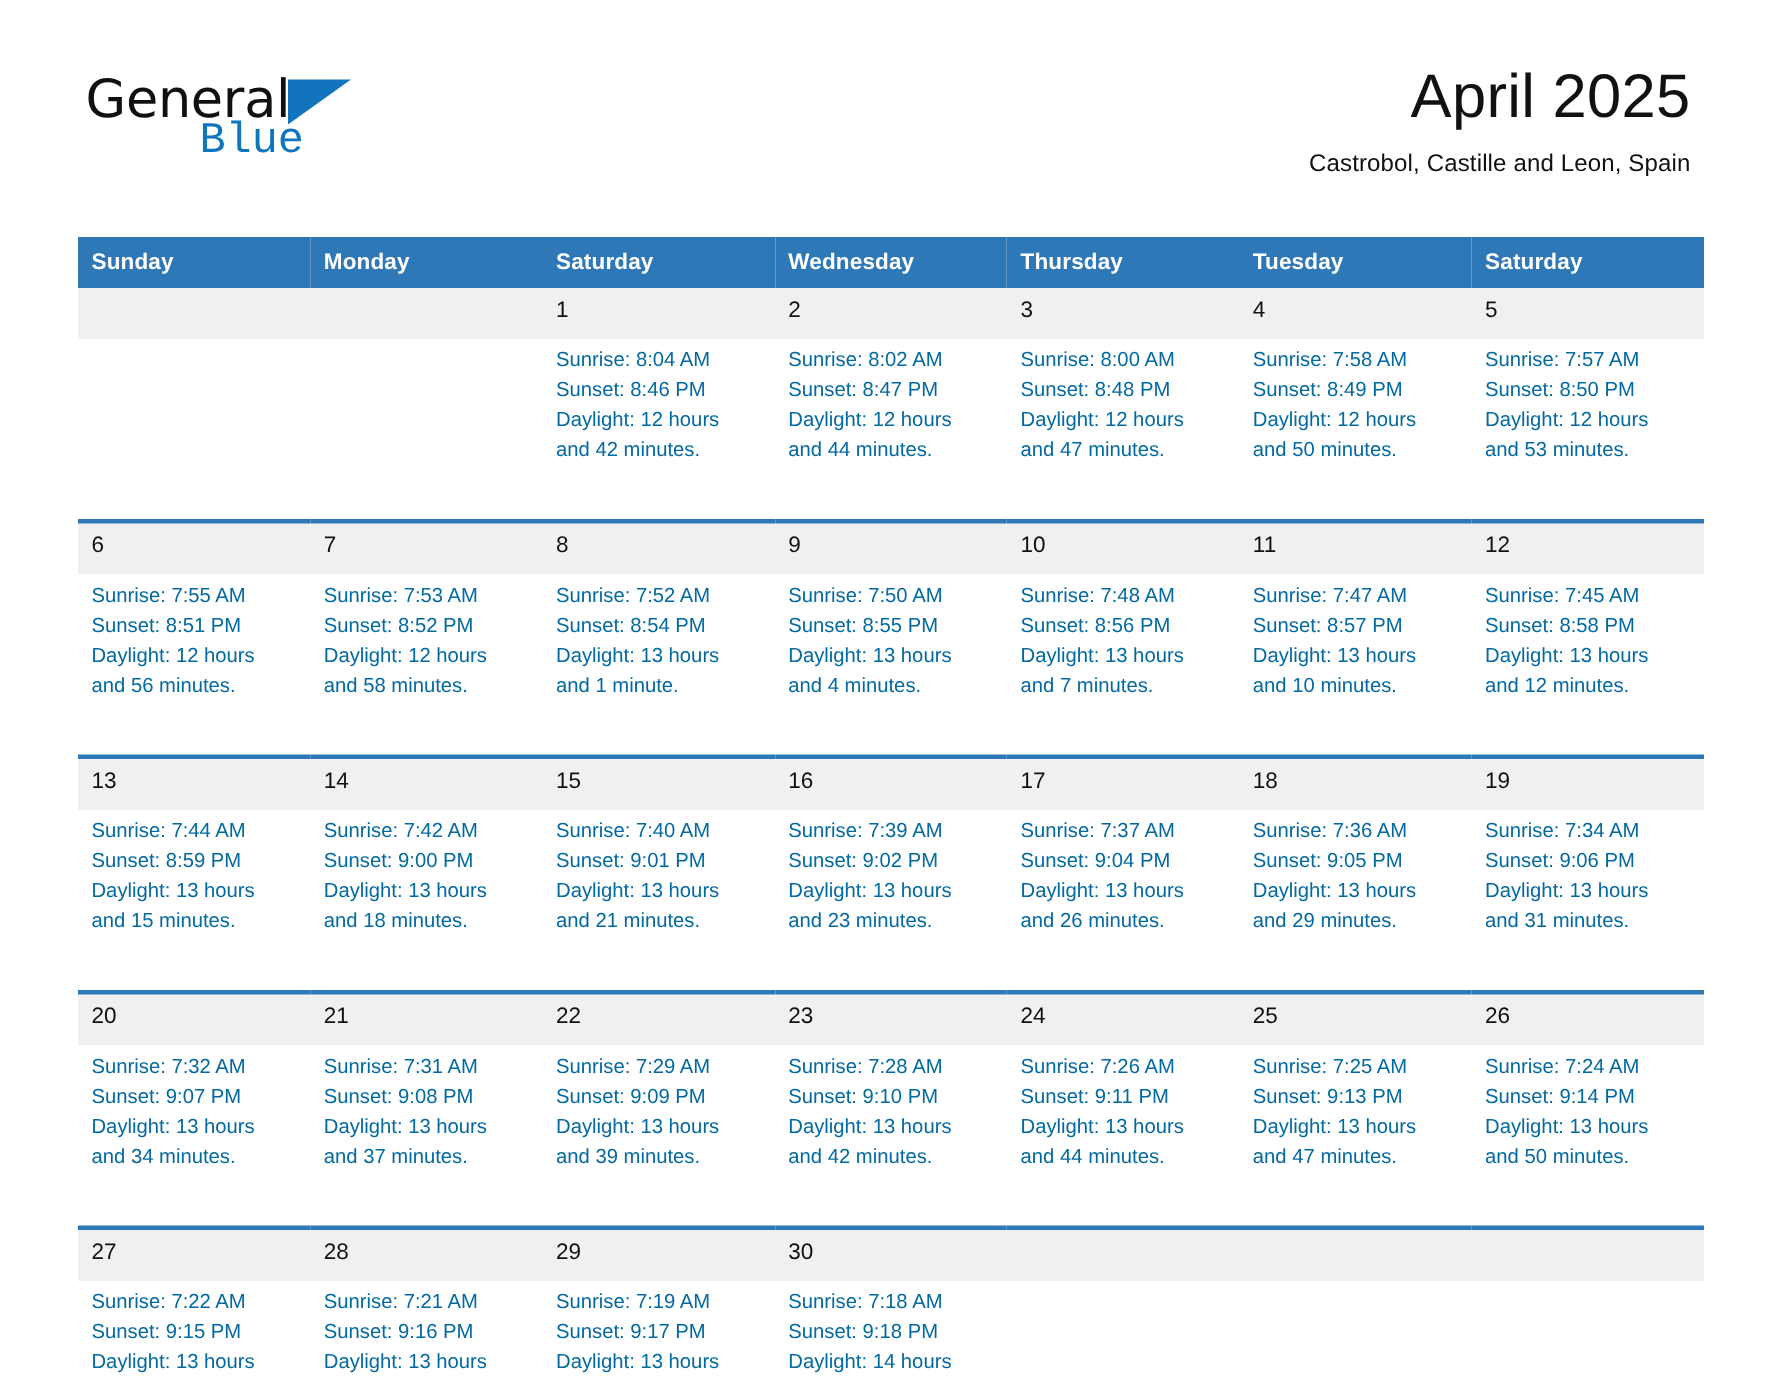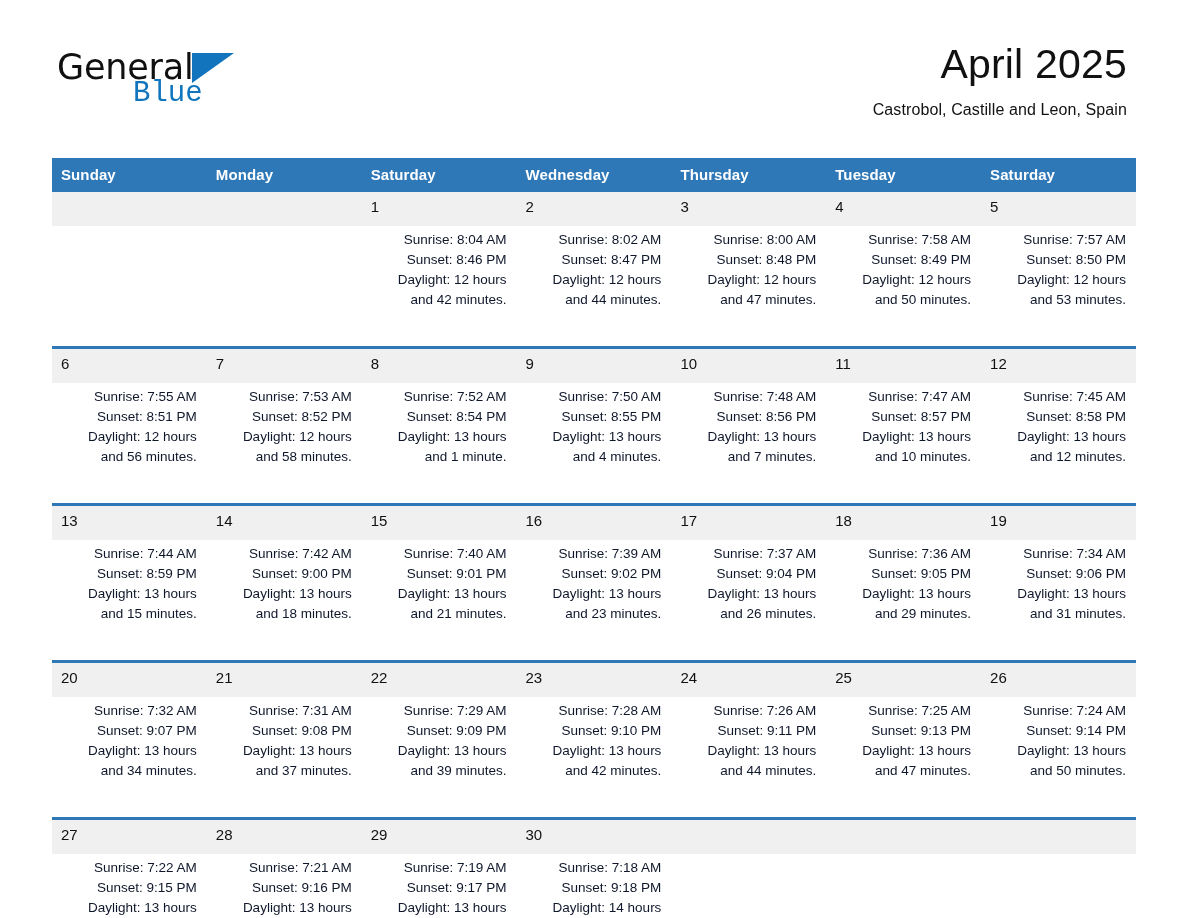--- a/index.html
+++ b/index.html
@@ -116,26 +116,25 @@
     height: 22px;
     vertical-align: top;
     border-top: 3px solid #2e78b8;
   }
   tr.date-row.first-week td {
     border-top: none;
   }
   tr.info-row td {
     background: #ffffff;
     font-size: 13.5px;
-    color: #0f172a;
+    color: #0369a1;
     line-height: 20px;
     padding: 4px 10px 18px 9px;
     vertical-align: top;
     height: 98px;
-    text-align: right;
   }
   tr.info-row td .line {
     white-space: nowrap;
   }
 </style>
 </head>
 <body>
 
 <div class="page">
 

